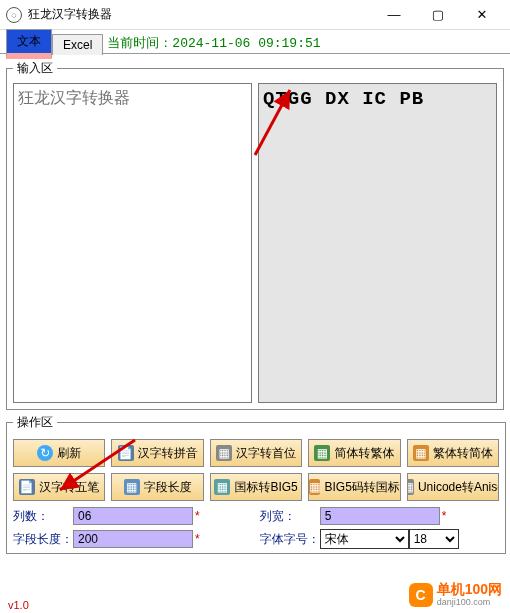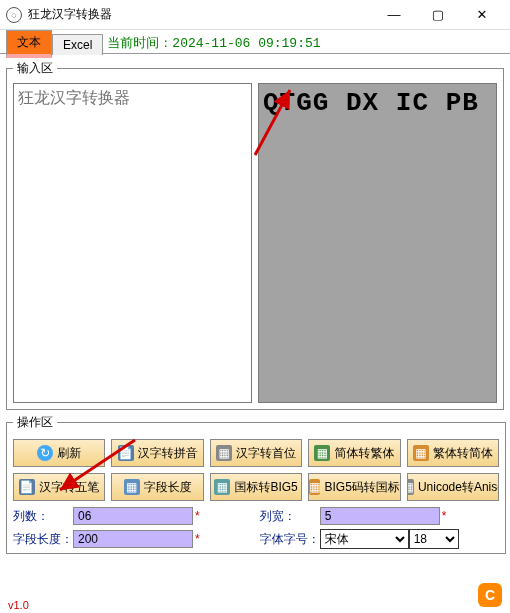--- a/index.html
+++ b/index.html
@@ -5,31 +5,31 @@
   * { box-sizing: border-box; margin: 0; padding: 0; }
   body { font-family: "Microsoft YaHei", SimSun, Arial, sans-serif; font-size: 12px; background: #fff; width: 510px; height: 613px; overflow: hidden; position: relative; }
   
   .titlebar { height: 30px; background: #fff; border-bottom: 1px solid #ddd; display: flex; align-items: center; padding: 0 6px; }
   .titlebar .icon { width: 16px; height: 16px; border: 1px solid #555; border-radius: 50%; margin-right: 6px; display:flex; align-items:center; justify-content:center; font-size:9px;}
   .titlebar .title { flex: 1; font-size: 12px; }
   .titlebar .winbtn { width: 44px; height: 28px; display: flex; align-items: center; justify-content: center; font-size: 13px; cursor: pointer; }
   
   .tabbar { display: flex; align-items: center; padding: 3px 6px 0 6px; border-bottom: 1px solid #999; height:24px;}
   .tab { padding: 3px 10px; border: 1px solid #999; border-bottom: none; background: #fff; margin-right: 0px; cursor: pointer; position:relative; top:1px;}
-  .tab.active { background: #f97316; border-bottom:4px solid #fca5a5;}
+  .tab.active { background: #1d4ed8; border-bottom:6px solid #fca5a5;}
   .tab.inactive { background:#f0f0f0; }
   .tabbar .time { color: #008000; margin-left: 4px; font-family: "Courier New", monospace; font-size:13px;}
   
   .content { padding: 6px; }
   fieldset { border: 1px solid #888; padding: 6px; margin-bottom: 4px; }
   legend { font-size: 12px; padding: 0 4px; }
   
   .io-row { display: flex; gap: 6px; height: 320px; }
   .inputbox { flex: 1; border: 1px solid #7a7a7a; padding: 4px; resize: none; font-size: 16px; font-family: SimSun, serif; color: #888; background:#fff; outline:none;}
-  .outputbox { flex: 1; border: 1px solid #7a7a7a; padding: 4px; font-family: "Courier New", monospace; font-size: 26px; font-weight: bold; letter-spacing: 1px; overflow:auto; background:#a3a3a3;}
+  .outputbox { flex: 1; border: 1px solid #7a7a7a; padding: 4px; font-family: "Courier New", monospace; font-size: 19px; font-weight: bold; letter-spacing: 1px; overflow:auto; background:#e5e5e5;}
   
   .ops fieldset { padding: 8px 6px 4px 6px; }
   .btnrow { display: flex; gap: 6px; margin-bottom: 6px; flex-wrap: nowrap; }
   .opbtn { flex:1; min-width:0; height: 28px; border: 1px solid #888; background: linear-gradient(#fdecc7,#f5d48a); display: flex; align-items: center; justify-content: center; gap: 4px; cursor: pointer; font-size:12px; padding:0 2px; white-space:nowrap; overflow:hidden;}
   .opbtn .ic { width:16px; height:16px; display:flex; align-items:center; justify-content:center; font-size:12px;}
   .ic-refresh{background:#3fa9f5;border-radius:50%;color:#fff;}
   .ic-doc{background:#5b7ba0;color:#fff;border-radius:2px;}
   .ic-gray{background:#888;color:#fff;border-radius:2px;}
   .ic-green{background:#4a9048;color:#fff;border-radius:2px;}
   .ic-orange{background:#d68b2e;color:#fff;border-radius:2px;}
@@ -145,20 +145,24 @@
         <select style="width:50px;"><option>18</option></select>
       </div>
     </fieldset>
   </div>
 </div>
 
 <div class="footer">v1.0</div>
 
 <div class="watermark">
   <div class="wm-icon">C</div>
+  <div>
+    <span class="wm-text">单机100网</span>
+    <span class="wm-sub">danji100.com</span>
+  </div>
 </div>
 
 <div class="arrow" style="left:250px; top:80px;">
   <svg width="50" height="80">
       <defs>
         <marker id="ah1" markerWidth="8" markerHeight="8" refX="6" refY="3" orient="auto">
           <path d="M0,0 L6,3 L0,6 Z" fill="#d40000"></path>
         </marker>
       </defs>
       <line x1="5" y1="75" x2="40" y2="10" stroke="#d40000" stroke-width="3" marker-end="url(#ah1)"></line>

